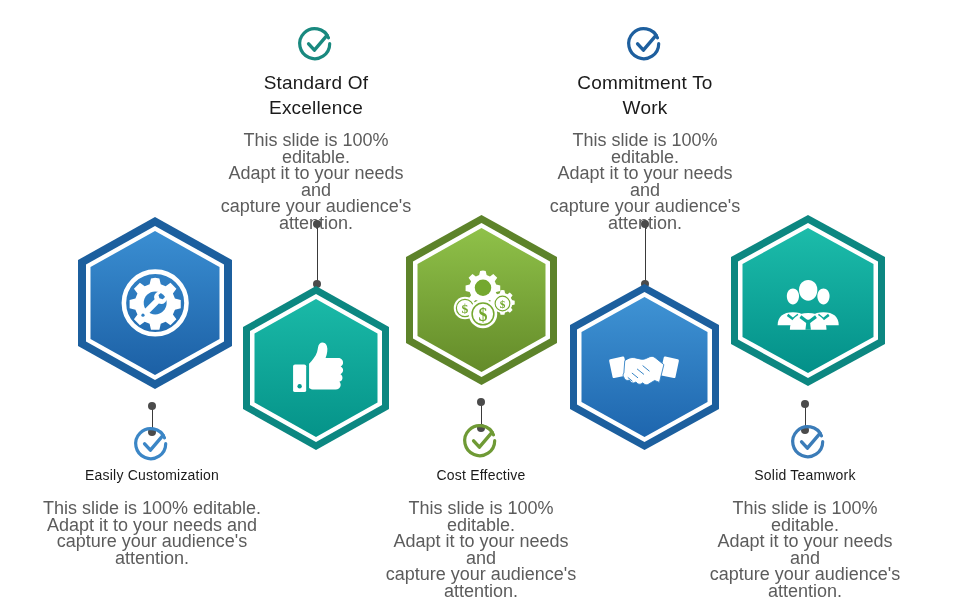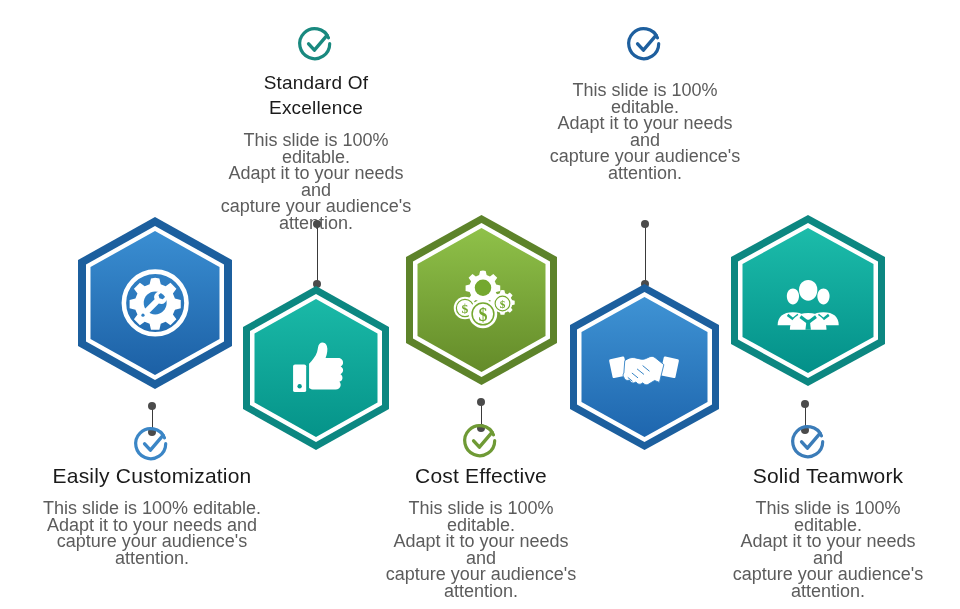--- a/index.html
+++ b/index.html
@@ -15,21 +15,21 @@
   
   .txtblock{position:absolute;text-align:center;}
   .tb-title{
     color:#1a1a1a;
     font-size:19px;
     line-height:25px;
     font-weight:400;
     letter-spacing:.2px;
     white-space:pre-line;
   }
-  .tb-title.big{font-size:21px;}
+  .tb-title.big{font-size:14px;}
   .tb-body{
     color:#5c5c5c;
     font-size:18px;
     line-height:16.5px;
     margin-top:12px;
     white-space:pre-line;
   }
 
   
   .checkicon{position:absolute;width:40px;height:40px;}
@@ -75,20 +75,22 @@
       <path d="M12.6 19.8 L18.4 26.2 L31.2 11.2" fill="none" stroke="#19897f" stroke-width="3.4" stroke-linecap="round" stroke-linejoin="round"></path>
     </svg>
   </div>
   <div class="conn" style="left:313px;top:224px;width:8px;height:60px;">
     <div class="line"></div>
       <div class="dot top"></div>
       <div class="dot bot"></div>
   </div>
 
   <div class="txtblock" style="left:541px;top:70px;width:208px;">
+    <div class="tb-title">Commitment To
+Work</div>
     <div class="tb-body">This slide is 100% editable.
 Adapt it to your needs and
 capture your audience's
 attention.</div>
   </div>
   <div class="checkicon" style="left:625px;top:24px;">
     <svg viewBox="0 0 40 40" aria-hidden="true">
       <path d="M32.5 13.8a15 15 0 1 0 1.2 5.9" fill="none" stroke="#1e5f9e" stroke-width="3.2" stroke-linecap="round"></path>
       <path d="M12.6 19.8 L18.4 26.2 L31.2 11.2" fill="none" stroke="#1e5f9e" stroke-width="3.4" stroke-linecap="round" stroke-linejoin="round"></path>
     </svg>
@@ -267,21 +269,21 @@
     <div class="line"></div>
       <div class="dot top"></div>
       <div class="dot bot"></div>
   </div>
   <div class="checkicon" style="left:789px;top:422px;">
     <svg viewBox="0 0 40 40" aria-hidden="true">
       <path d="M32.5 13.8a15 15 0 1 0 1.2 5.9" fill="none" stroke="#3b7cb8" stroke-width="3.2" stroke-linecap="round"></path>
       <path d="M12.6 19.8 L18.4 26.2 L31.2 11.2" fill="none" stroke="#3b7cb8" stroke-width="3.4" stroke-linecap="round" stroke-linejoin="round"></path>
     </svg>
   </div>
-  <div class="txtblock" style="left:724px;top:463px;width:208px;text-align:center;">
+  <div class="txtblock" style="left:701px;top:463px;width:208px;text-align:center;">
     <div class="tb-title big">Solid Teamwork</div>
     <div class="tb-body">This slide is 100% editable.
 Adapt it to your needs and
 capture your audience's
 attention.</div>
   </div>
 
 </div>
 
 </body></html>

